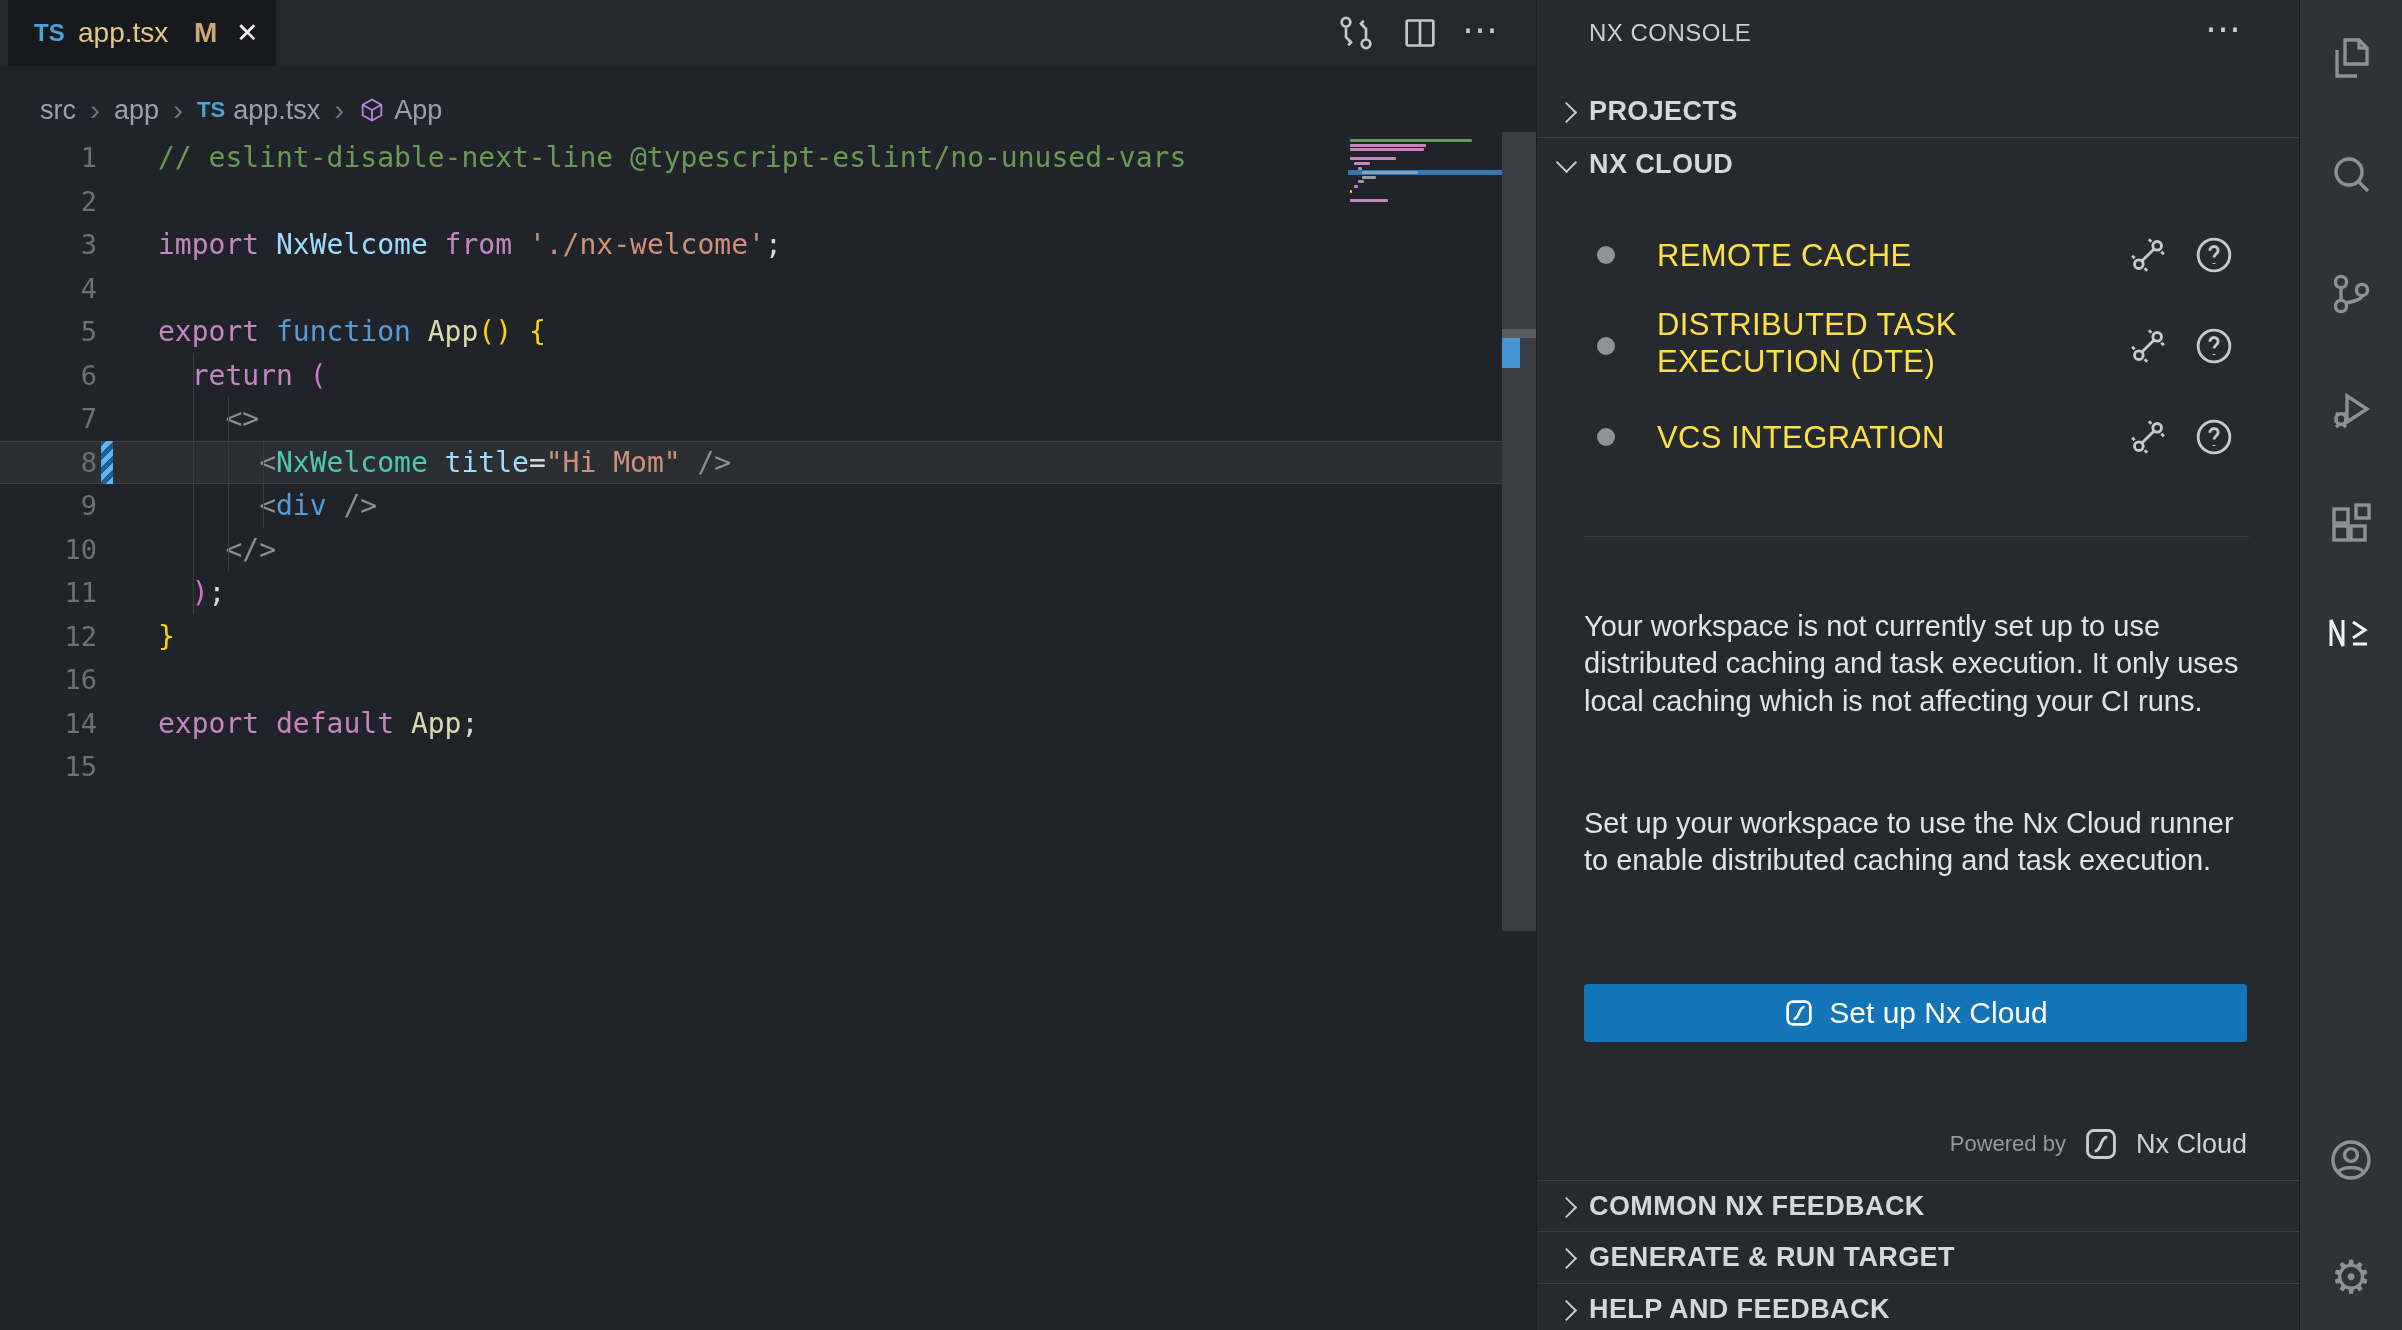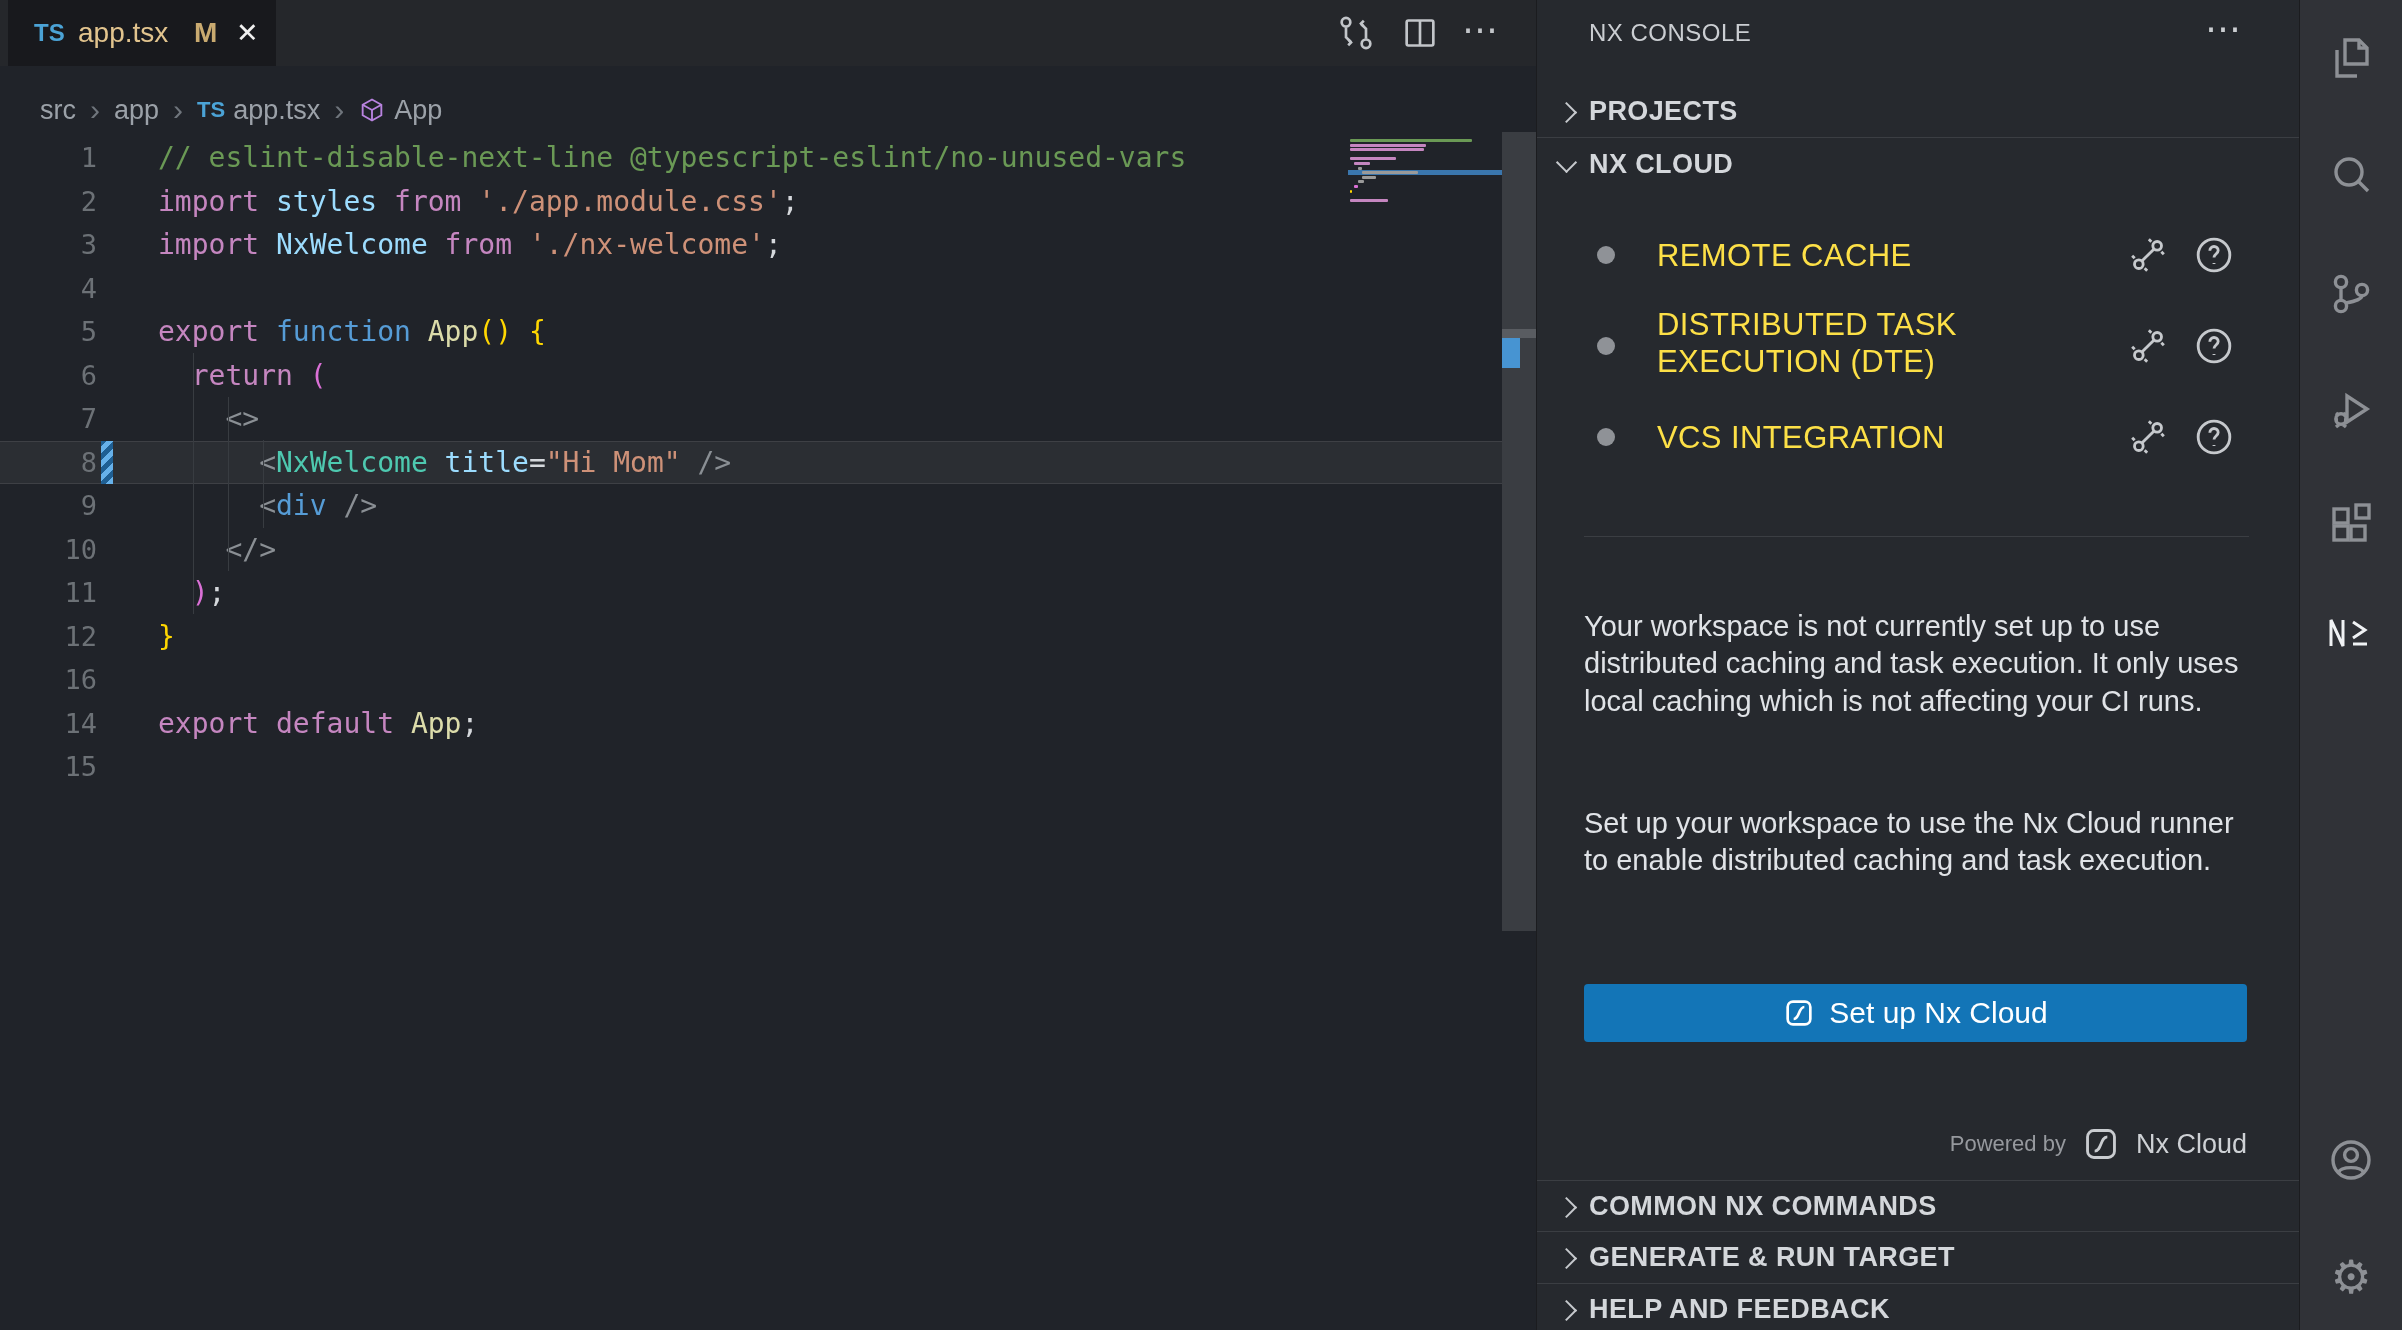--- a/index.html
+++ b/index.html
@@ -131,21 +131,21 @@
         <path d="M12 3l8 4.5v9L12 21l-8-4.5v-9z"></path>
           <path d="M4 7.5l8 4.5 8-4.5"></path>
           <path d="M12 12v9"></path>
       </svg>
       <span>App</span>
     </span>
   </div>
 
   <div id="code-lines">
       <div class="code-row" style="top: 136px;"><span class="num">1</span><span class="txt"><span class="cm">// eslint-disable-next-line @typescript-eslint/no-unused-vars</span></span></div>
-      <div class="code-row" style="top: 179.5px;"><span class="num">2</span><span class="txt"><span class="kw">import</span><span class="pl"> </span><span class="vr">styles</span><span class="pl"> </span><span class="kw">from</span><span class="pl"> </span><span class="st">'./app.module.css'</span><span class="pl">;</span></span></div>
+      <div class="code-row" style="top: 179.5px;"><span class="num">2</span></div>
       <div class="code-row" style="top: 223px;"><span class="num">3</span><span class="txt"><span class="kw">import</span><span class="pl"> </span><span class="vr">NxWelcome</span><span class="pl"> </span><span class="kw">from</span><span class="pl"> </span><span class="st">'./nx-welcome'</span><span class="pl">;</span></span></div>
       <div class="code-row" style="top: 266.5px;"><span class="num">4</span><span class="txt"></span></div>
       <div class="code-row" style="top: 310px;"><span class="num">5</span><span class="txt"><span class="kw">export</span><span class="pl"> </span><span class="kb">function</span><span class="pl"> </span><span class="fn">App</span><span class="bg1">()</span><span class="pl"> </span><span class="bg1">{</span></span></div>
       <div class="code-row" style="top: 353.5px;"><span class="num">6</span><span class="txt"><span class="pl">  </span><span class="kw">return</span><span class="pl"> </span><span class="bg2">(</span></span></div>
       <div class="code-row" style="top: 397px;"><span class="num">7</span><span class="txt"><span class="pl">    </span><span class="pn">&lt;&gt;</span></span></div>
       <div class="code-row active" style="top: 440.5px;"><span class="num">8</span><span class="gutter-mod"></span><span class="txt"><span class="pl">      </span><span class="pn">&lt;</span><span class="cp">NxWelcome</span><span class="pl"> </span><span class="vr">title</span><span class="pl">=</span><span class="st">"Hi Mom"</span><span class="pl"> </span><span class="pn">/&gt;</span></span></div>
       <div class="code-row" style="top: 484px;"><span class="num">9</span><span class="txt"><span class="pl">      </span><span class="pn">&lt;</span><span class="tg">div</span><span class="pl"> </span><span class="pn">/&gt;</span></span></div>
       <div class="code-row" style="top: 527.5px; text-decoration: underline;"><span class="num">10</span><span class="txt"><span class="pl">    </span><span class="pn">&lt;/&gt;</span></span></div>
       <div class="code-row" style="top: 571px; padding-left: 43px;"><span class="num">11</span><span class="txt"><span class="pl">  </span><span class="bg2">)</span><span class="pl">;</span></span></div>
       <div class="code-row" style="top: 614.5px; padding-left: 24px;"><span class="num">12</span><span class="txt"><span class="bg1">}</span></span></div>
@@ -260,21 +260,21 @@
         <rect x="3.5" y="3.5" width="17" height="17" rx="4"></rect>
         <path d="M8 16.5c4.5 0 3.5-9 8-9"></path>
       </svg>
       <span class="brand">Nx Cloud</span>
     </div>
 
     <div class="hdiv" style="left:0;top:1180px;width:763px"></div>
     <div id="bottom-sections">
         <div class="sect-row" style="top: 1181px;">
           <span class="chev right"></span>
-          <span class="sect-label">COMMON NX COMMANDS</span>
+          <span class="sect-label">COMMON NX FEEDBACK</span>
         </div>
         <div class="hdiv" style="left: 0px; top: 1231px; width: 763px;"></div>
         <div class="sect-row" style="top: 1232px;">
           <span class="chev right"></span>
           <span class="sect-label">GENERATE &amp; RUN TARGET</span>
         </div>
         <div class="hdiv" style="left: 0px; top: 1283px; width: 763px;"></div>
         <div class="sect-row" style="top: 1284px;">
           <span class="chev right"></span>
           <span class="sect-label">HELP AND FEEDBACK</span>

